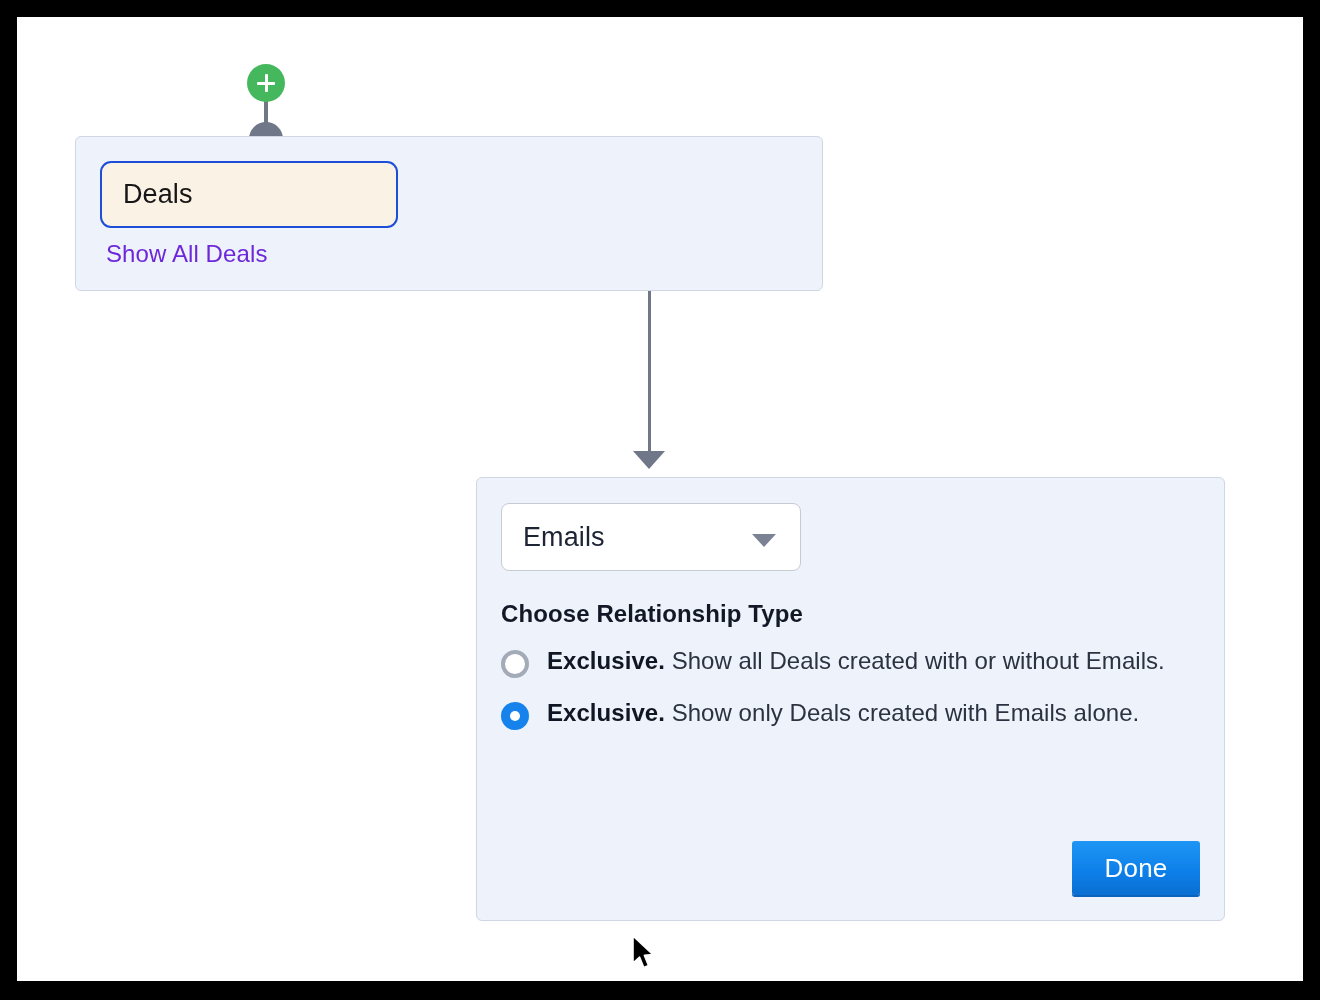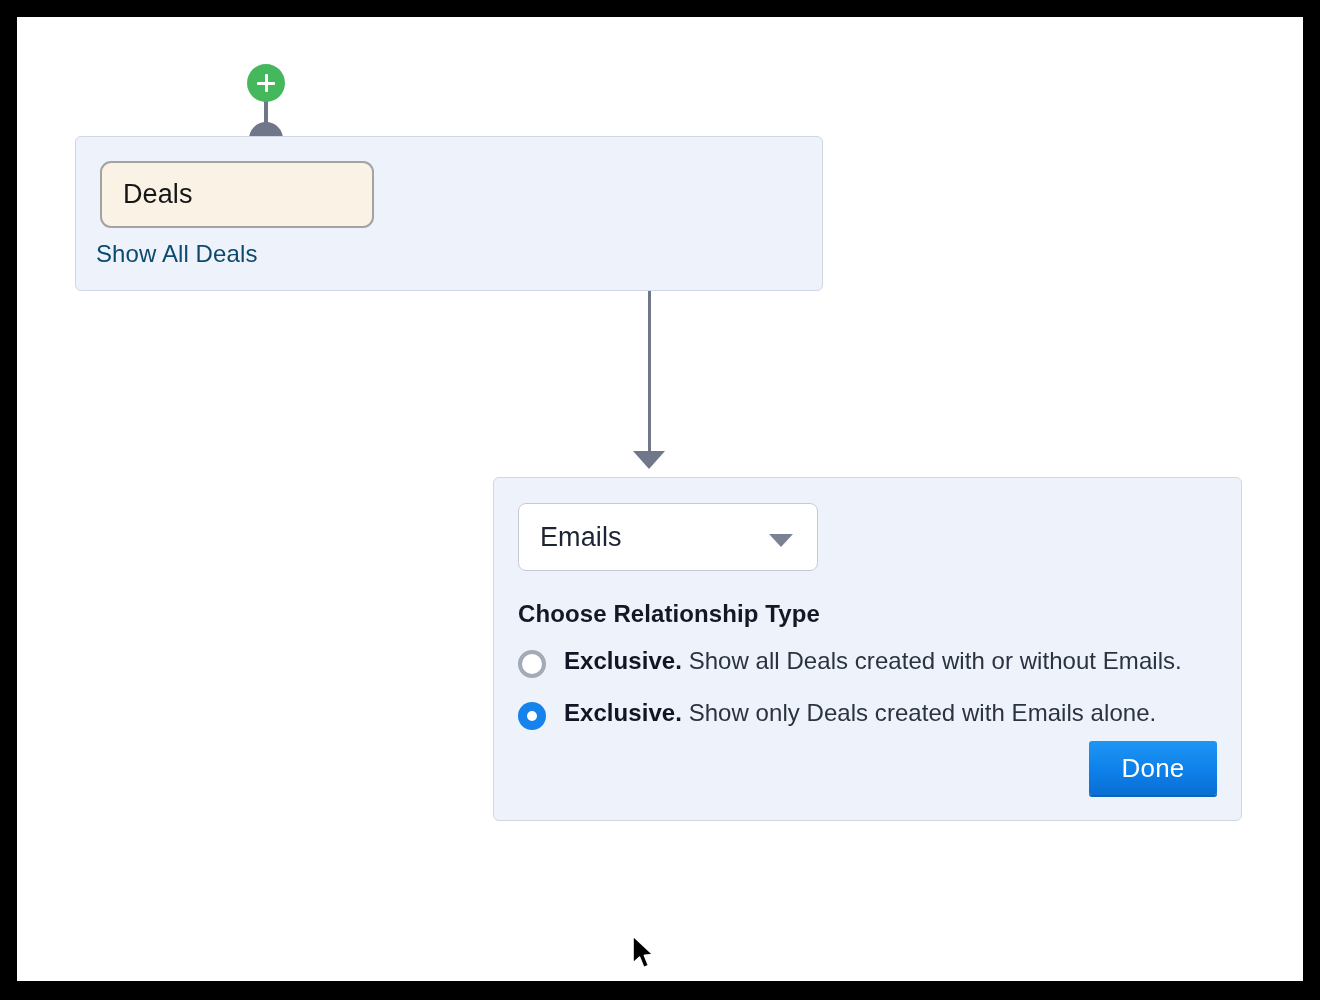--- a/index.html
+++ b/index.html
@@ -45,42 +45,42 @@
   #card-deals {
     left: 58px;
     top: 119px;
     width: 748px;
     height: 155px;
   }
   .entity-chip {
     position: absolute;
     left: 24px;
     top: 24px;
-    width: 274px;
+    width: 298px;
     height: 67px;
     background: #fbf2e6;
-    border: 2px solid #a3a3a3;
+    border: 2px solid #1d4ed8;
     border-radius: 11px;
     box-sizing: border-box;
     display: flex;
     align-items: center;
   }
   .entity-chip-label {
     padding-left: 21px;
     font-size: 27px;
     color: #161616;
     line-height: 1;
     letter-spacing: .1px;
   }
   .card-subtitle {
     position: absolute;
-    left: 20px;
+    left: 30px;
     top: 105px;
     font-size: 24px;
-    color: #0c4a6e;
+    color: #6d28d9;
     line-height: 1;
     letter-spacing: .1px;
   }
 
   
   #add-node-group {
     position: absolute;
     left: 214px;
     top: 47px;
     width: 70px;
@@ -143,24 +143,24 @@
     left: 2px;
     top: 160px;
     width: 0; height: 0;
     border-left: 16px solid transparent;
     border-right: 16px solid transparent;
     border-top: 18px solid #6f7788;
   }
 
   
   #card-relationship {
-    left: 476px;
+    left: 459px;
     top: 460px;
     width: 749px;
-    height: 344px;
+    height: 444px;
   }
 
   .select-box {
     position: absolute;
     left: 24px;
     top: 25px;
     width: 300px;
     height: 68px;
     background: #ffffff;
     border: 1px solid #c6cbd4;

